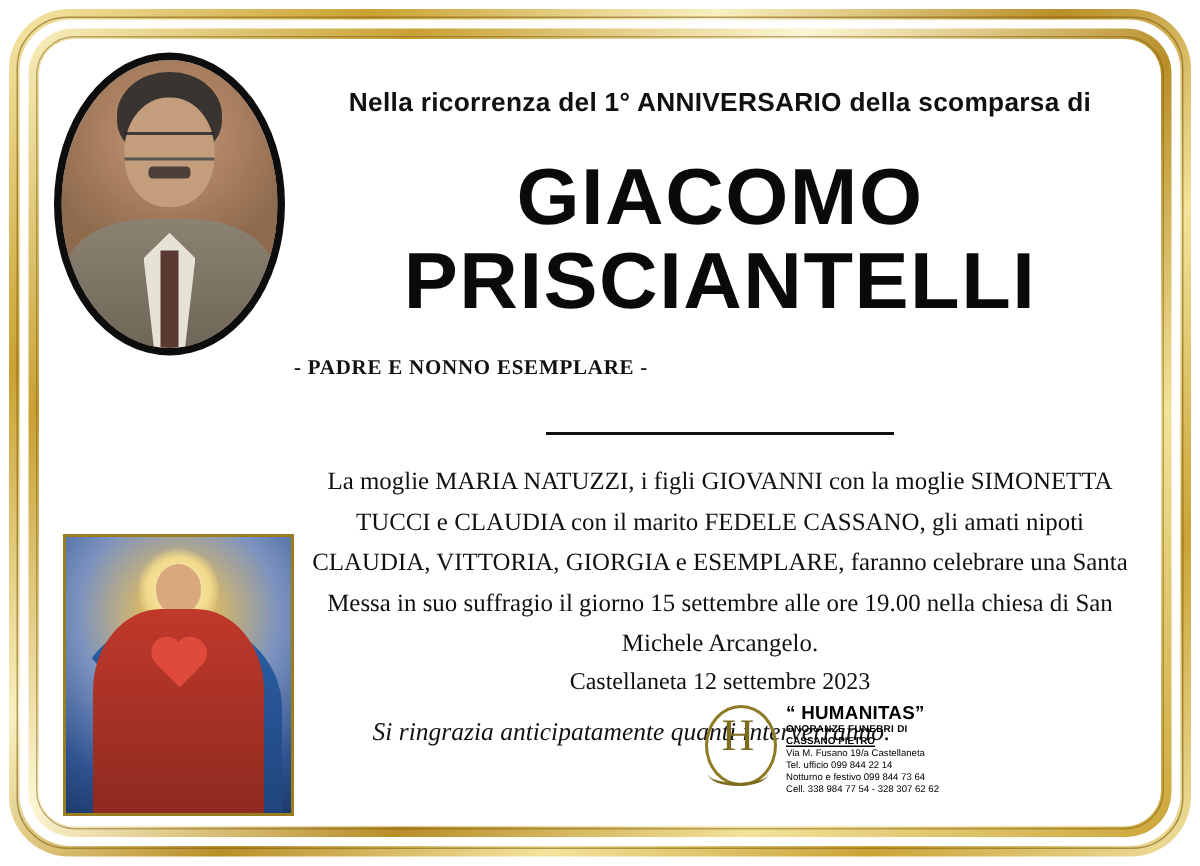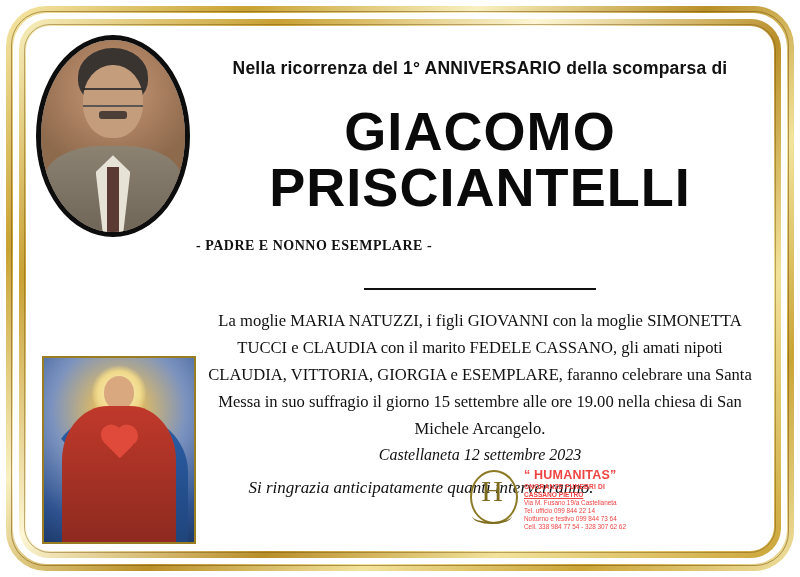--- a/index.html
+++ b/index.html
@@ -280,21 +280,20 @@
     line-height: 1.62;
     color: #111;
   }
   .body-text b { font-weight: normal; }
   .place-date {
     position: absolute;
     left: 0; top: 420px;
     width: 568px;
     text-align: center;
     font-family: "Liberation Serif", serif;
-    font-style: italic;
     font-size: 16px;
     color: #111;
   }
   .thanks {
     position: absolute;
     left: 0; top: 452px;
     width: 450px;
     text-align: center;
     font-family: "Liberation Serif", serif;
     font-style: italic;
@@ -335,21 +334,21 @@
   }
   .stamp-logo .branch {
     position: absolute;
     left: 6px; bottom: 2px;
     width: 40px; height: 14px;
     border-bottom: 2px solid #7d6c1f;
     border-radius: 0 0 50% 50%;
   }
   .stamp-text {
     font-family: "Liberation Sans", sans-serif;
-    color: #ef4444;
+    color: #000000;
     line-height: 1.22;
     padding-top: 2px;
   }
   .stamp-name {
     font-size: 12.5px;
     font-weight: bold;
     letter-spacing: .2px;
   }
   .stamp-sub {
     font-size: 6.6px;

